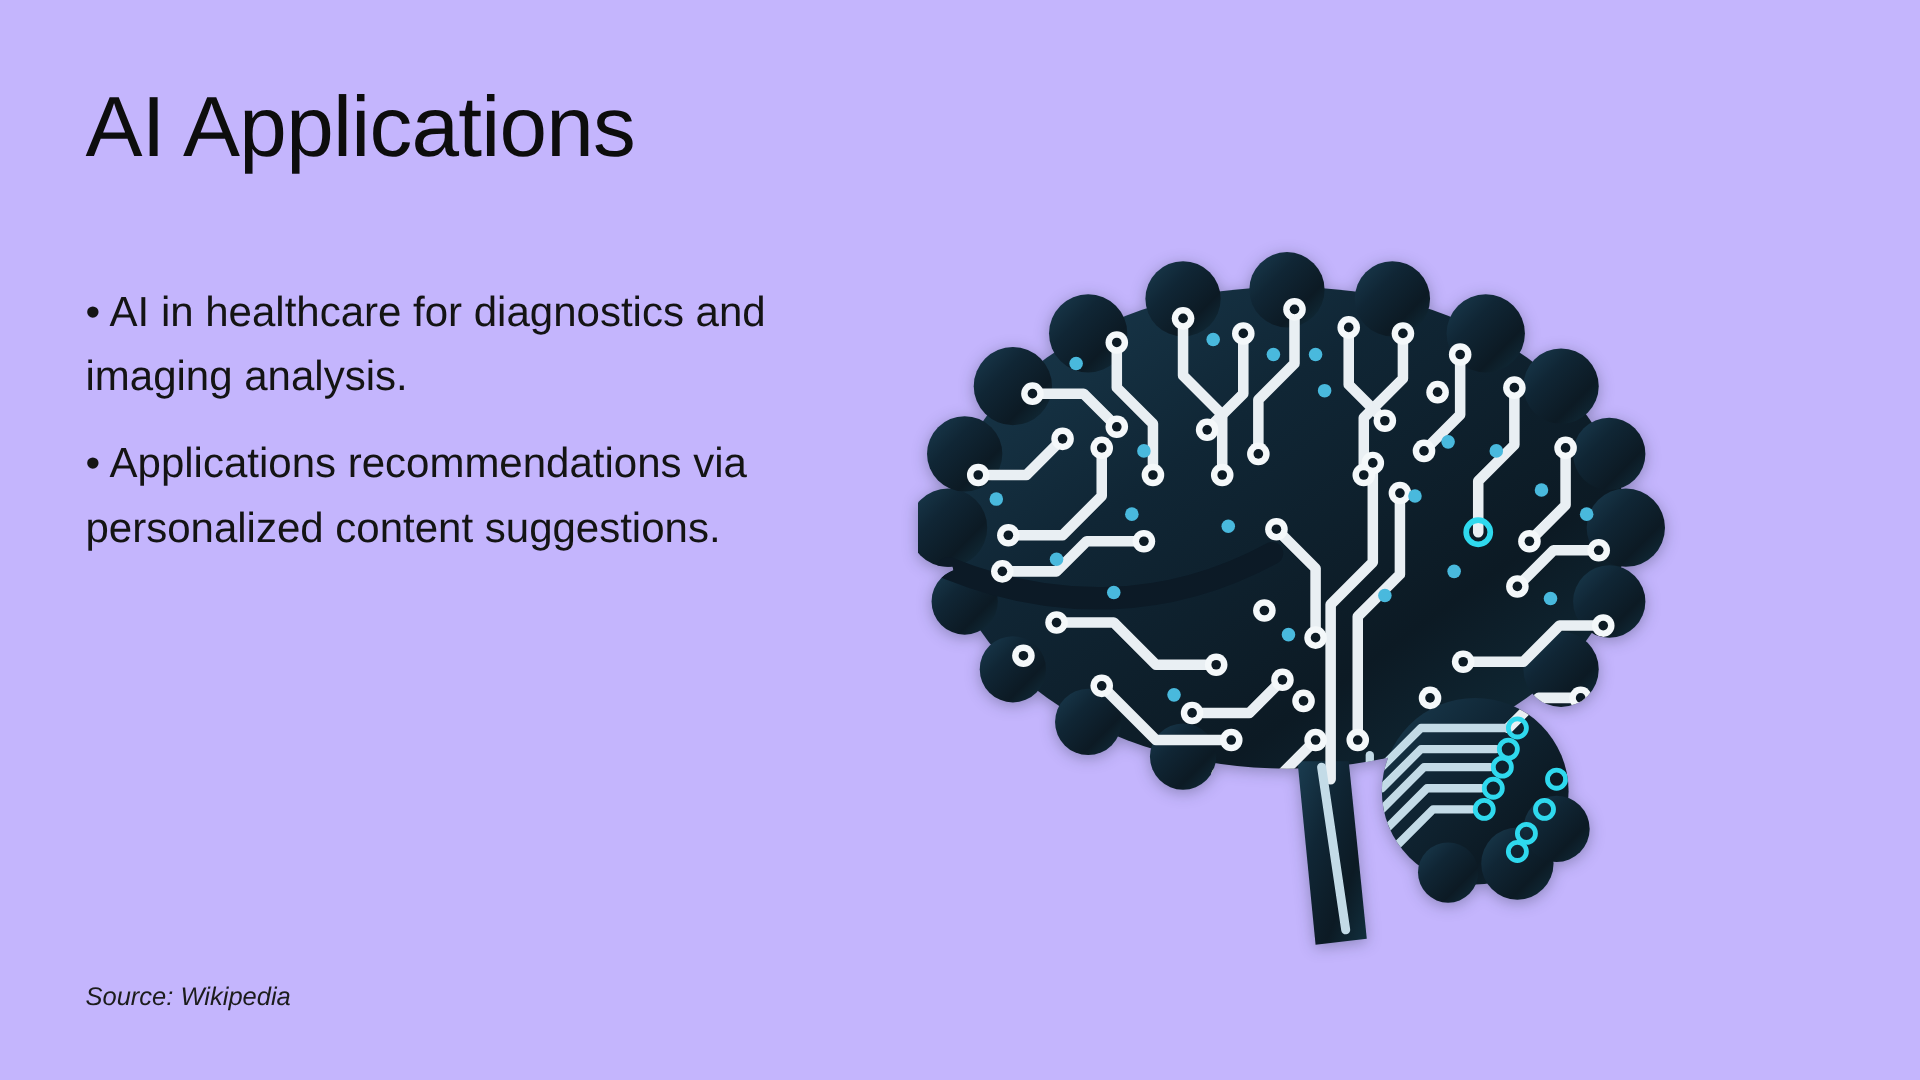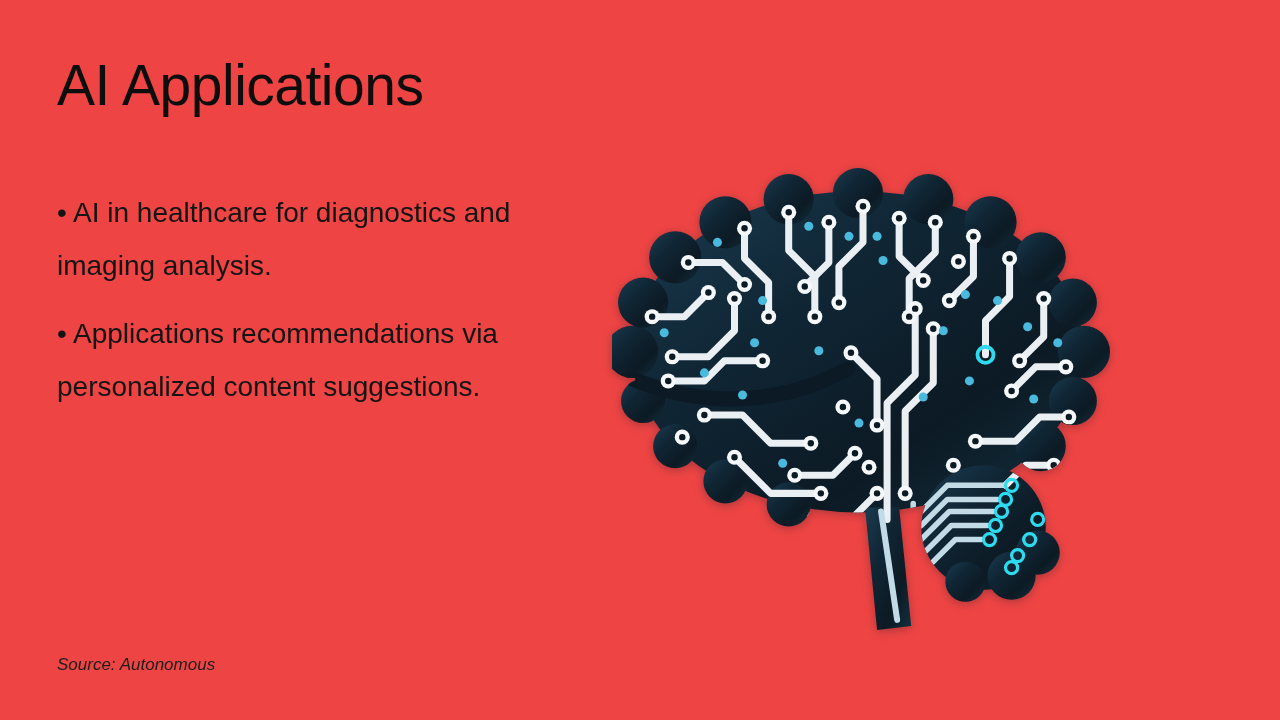--- a/index.html
+++ b/index.html
@@ -1,39 +1,39 @@
 <!DOCTYPE html>
 <html><head>
 <meta charset="utf-8">
 <style>
   html,body{margin:0;padding:0;background:#ffffff;}
-  .slide{position:relative;width:1280px;height:720px;background:#ef4444;overflow:hidden;
+  .slide{position:relative;width:1280px;height:720px;background:#c4b5fd;overflow:hidden;
          font-family:"Liberation Sans","DejaVu Sans",sans-serif;color:#111111;}
   .title{position:absolute;left:57px;top:52px;margin:0;font-size:57px;font-weight:400;
          letter-spacing:-0.5px;color:#0d0d0d;}
   .bullets{position:absolute;left:57px;top:186px;width:527px;}
-  .bullets p{margin:0 0 15px 0;font-size:28px;line-height:53px;font-weight:400;color:#141414;}
+  .bullets p{margin:0 0 15px 0;font-size:28px;line-height:43px;font-weight:400;color:#141414;}
   .source{position:absolute;left:57px;top:655px;margin:0;font-size:17px;font-style:italic;
           color:#1c1c1c;}
   .brain-wrap{position:absolute;left:612px;top:166px;width:502px;height:472px;}
   .brain-wrap svg{display:block;filter:drop-shadow(0 2px 5px rgba(12,26,36,0.30));}
 </style>
 </head>
 <body>
 
 <main class="slide">
 
   <h1 class="title">AI Applications</h1>
 
   <div class="bullets">
     <p>• AI in healthcare for diagnostics and imaging analysis.</p>
     <p>• Applications recommendations via personalized content suggestions.</p>
   </div>
 
-  <p class="source">Source: Autonomous</p>
+  <p class="source">Source: Wikipedia</p>
 
   <figure class="brain-wrap" style="margin:0">
     <svg width="502" height="472" viewBox="0 0 500 470" xmlns="http://www.w3.org/2000/svg">
       <defs>
         <linearGradient id="bgGrad" x1="0" y1="0" x2="1" y2="1">
           <stop offset="0" stop-color="#1a3c50"></stop>
           <stop offset="0.35" stop-color="#102635"></stop>
           <stop offset="0.7" stop-color="#0c1a24"></stop>
           <stop offset="1" stop-color="#12303f"></stop>
         </linearGradient>

